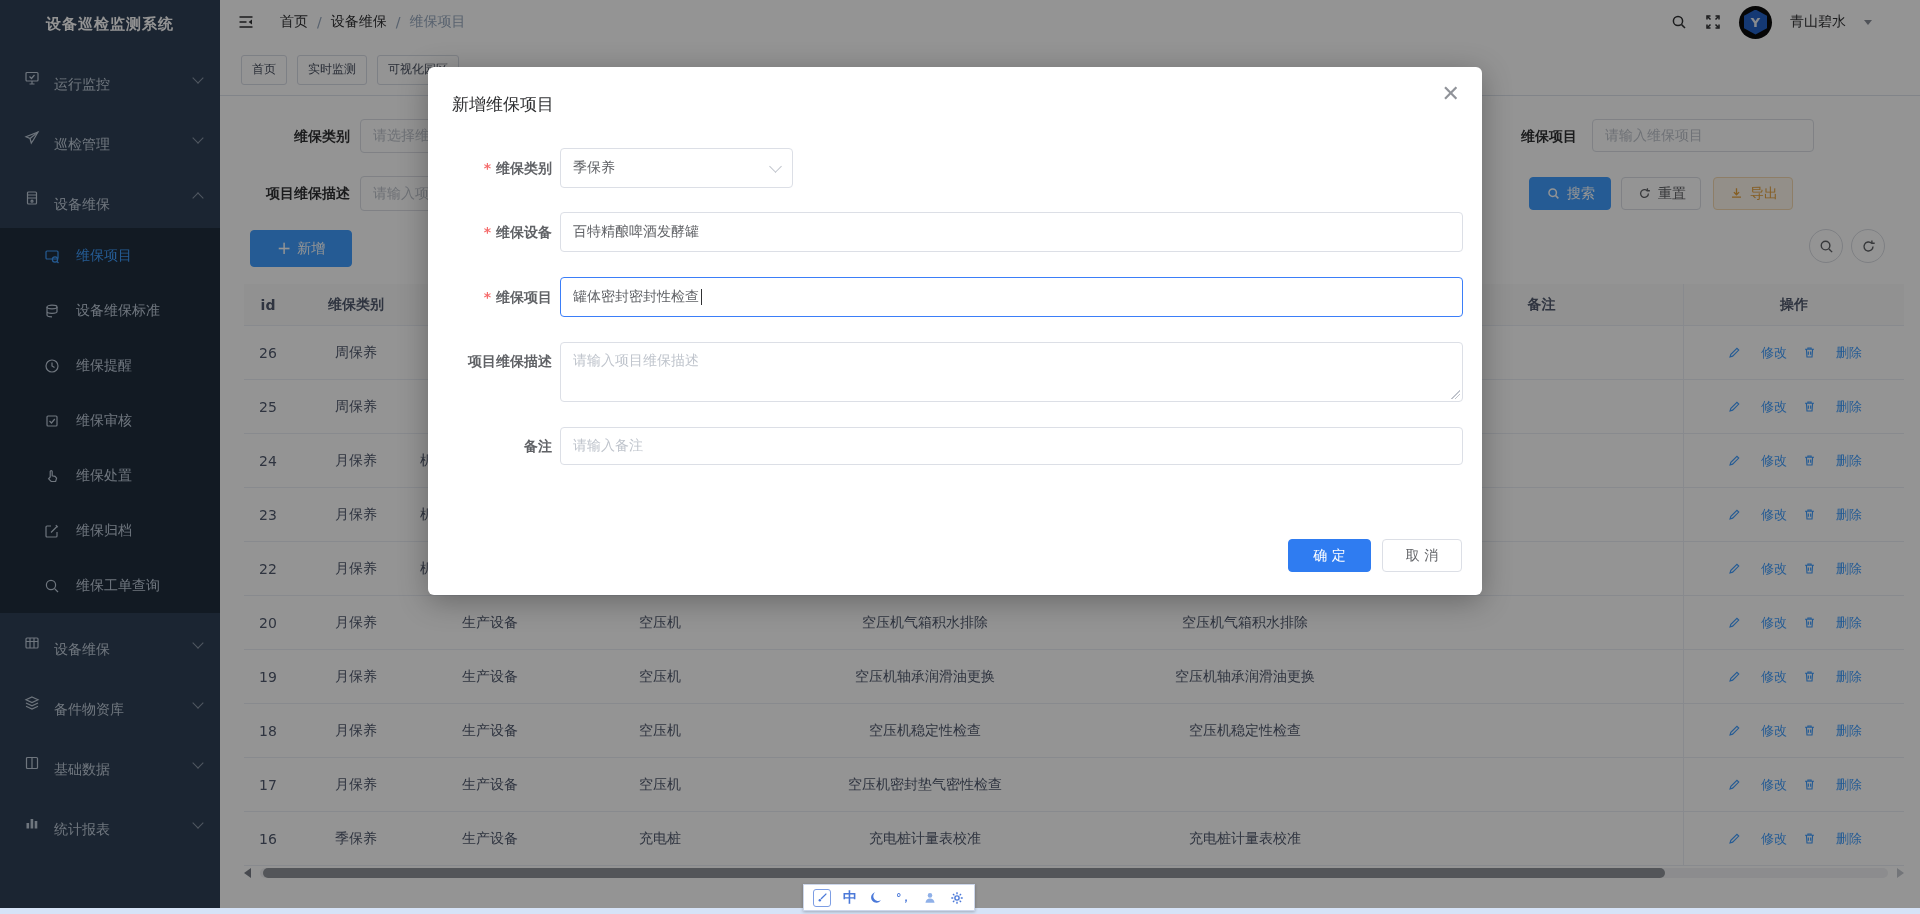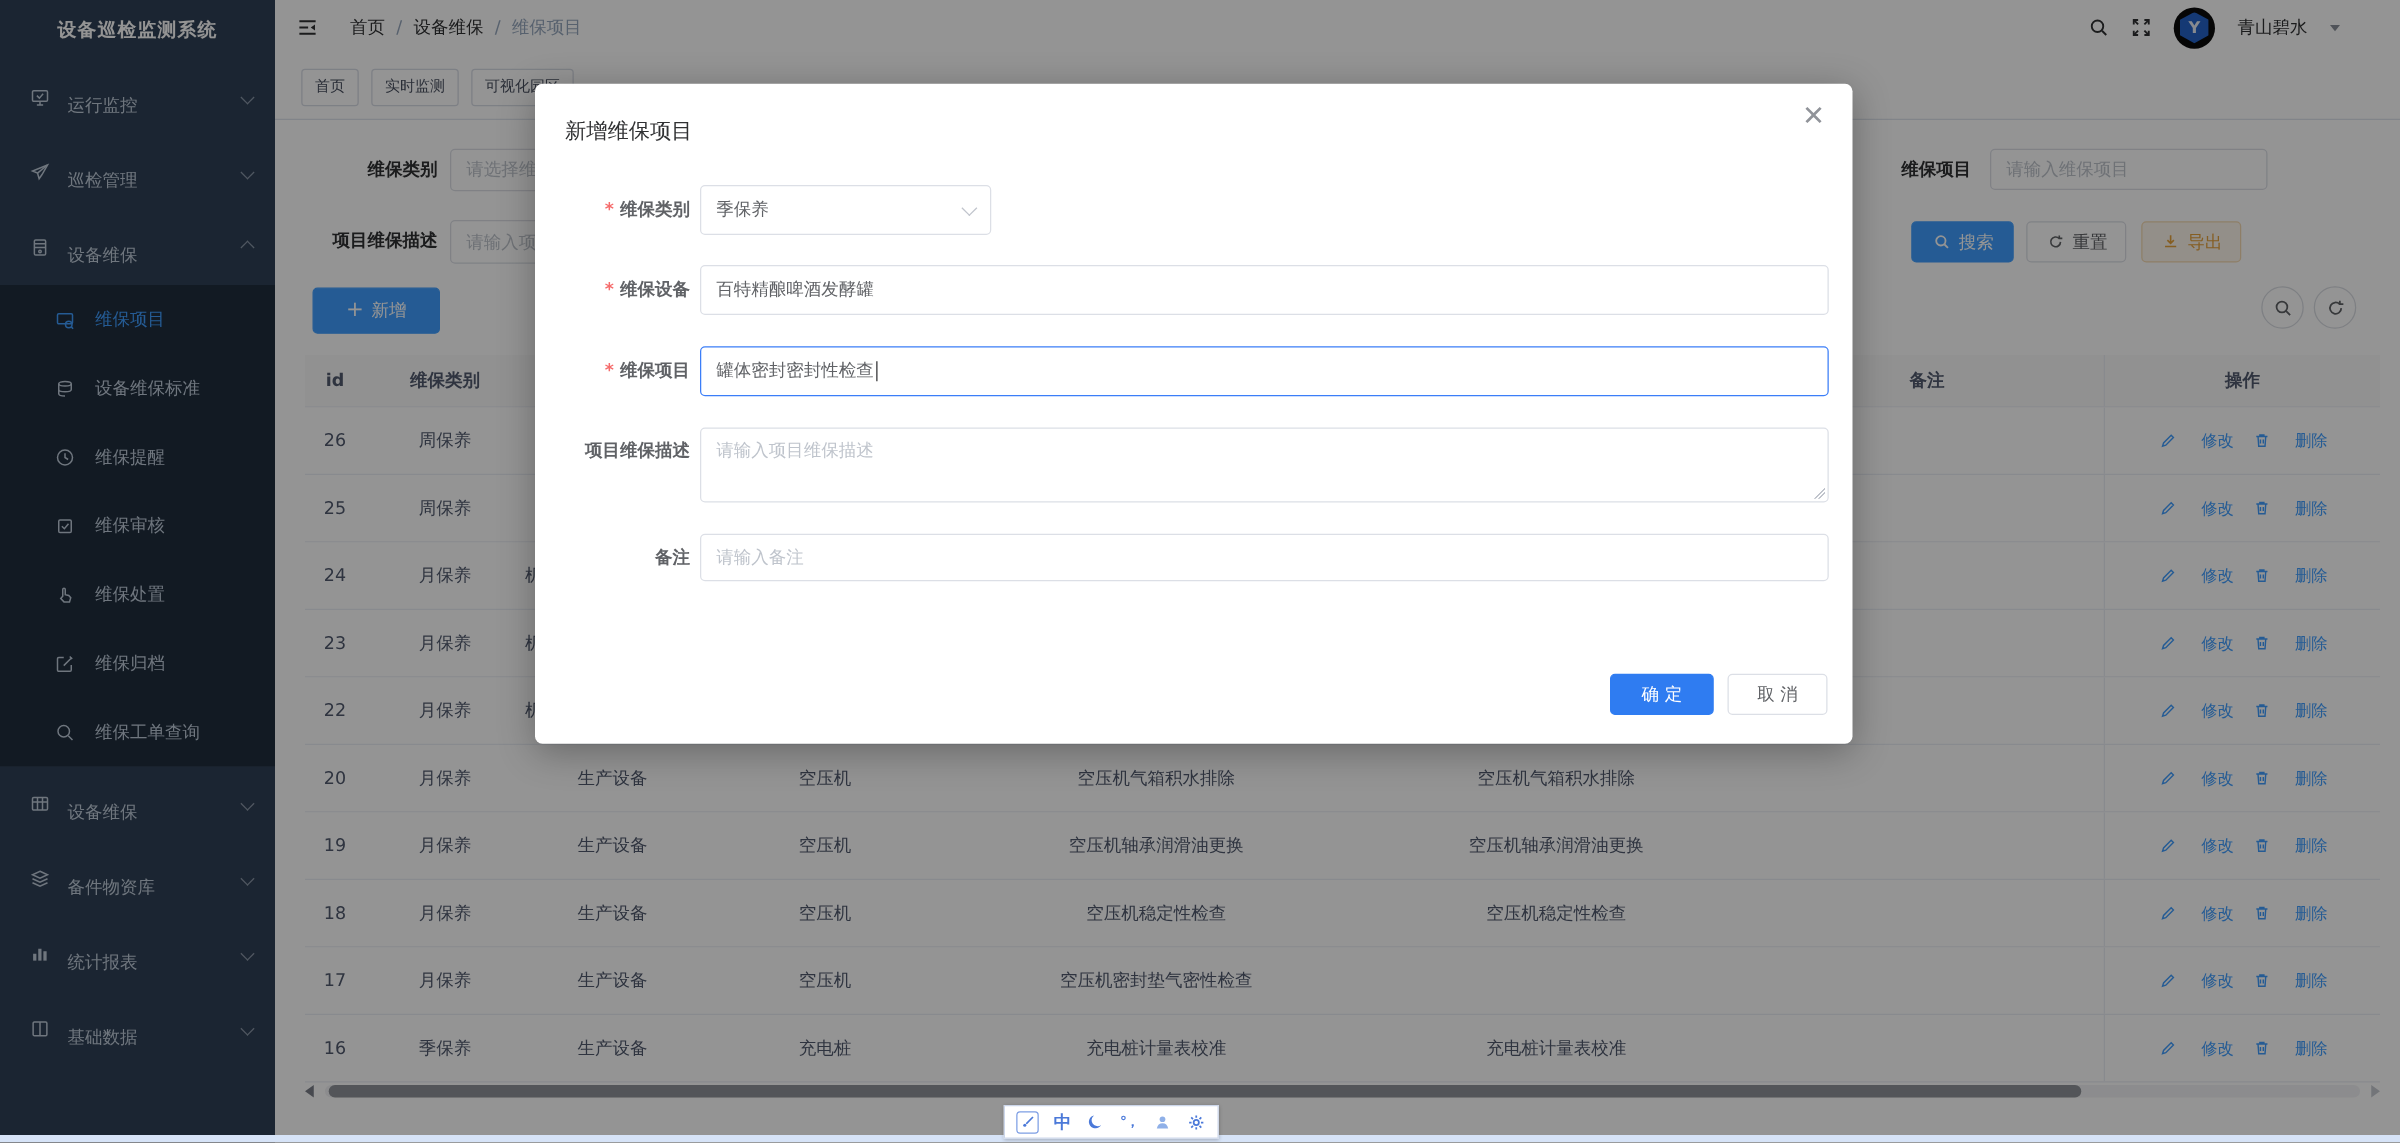--- a/index.html
+++ b/index.html
@@ -222,37 +222,37 @@
             <svg width="16" height="16" viewBox="0 0 16 16" fill="none" stroke="currentColor" stroke-width="1.2">
               <path d="M8 2l6 2.8L8 7.6 2 4.8 8 2z"></path>
               <path d="M2 8l6 2.8L14 8M2 11.2L8 14l6-2.8"></path>
             </svg>
           </span>
           <span class="mi-label">备件物资库</span>
           <span class="chev"></span>
         </div>
         <div class="menu-item">
           <span class="icn">
+            <svg width="16" height="16" viewBox="0 0 16 16" fill="none" stroke="currentColor" stroke-width="1.2">
+              <rect x="2.5" y="2.5" width="11" height="11" rx="1"></rect>
+              <path d="M8 2.5v11"></path>
+            </svg>
+          </span>
+          <span class="mi-label">基础数据</span>
+          <span class="chev"></span>
+        </div>
+        <div class="menu-item">
+          <span class="icn">
             <svg width="16" height="16" viewBox="0 0 16 16" fill="currentColor">
               <rect x="2.5" y="8" width="2.6" height="5.5"></rect>
               <rect x="6.6" y="4" width="2.6" height="9.5"></rect>
               <rect x="10.7" y="6" width="2.6" height="7.5"></rect>
             </svg>
           </span>
           <span class="mi-label">统计报表</span>
-          <span class="chev"></span>
-        </div>
-        <div class="menu-item">
-          <span class="icn">
-            <svg width="16" height="16" viewBox="0 0 16 16" fill="none" stroke="currentColor" stroke-width="1.2">
-              <rect x="2.5" y="2.5" width="11" height="11" rx="1"></rect>
-              <path d="M8 2.5v11"></path>
-            </svg>
-          </span>
-          <span class="mi-label">基础数据</span>
           <span class="chev"></span>
         </div>
       </div>
   </div>
 
   <div class="topbar">
     <span class="icn hamburger">
       <svg width="18" height="18" viewBox="0 0 16 16" fill="none" stroke="#303133" stroke-width="1.6">
         <path d="M1.5 3h13M1.5 8h7M1.5 13h13"></path>
           <path d="M14 5.6l-3.4 2.4L14 10.4z" fill="#303133" stroke="none"></path>

